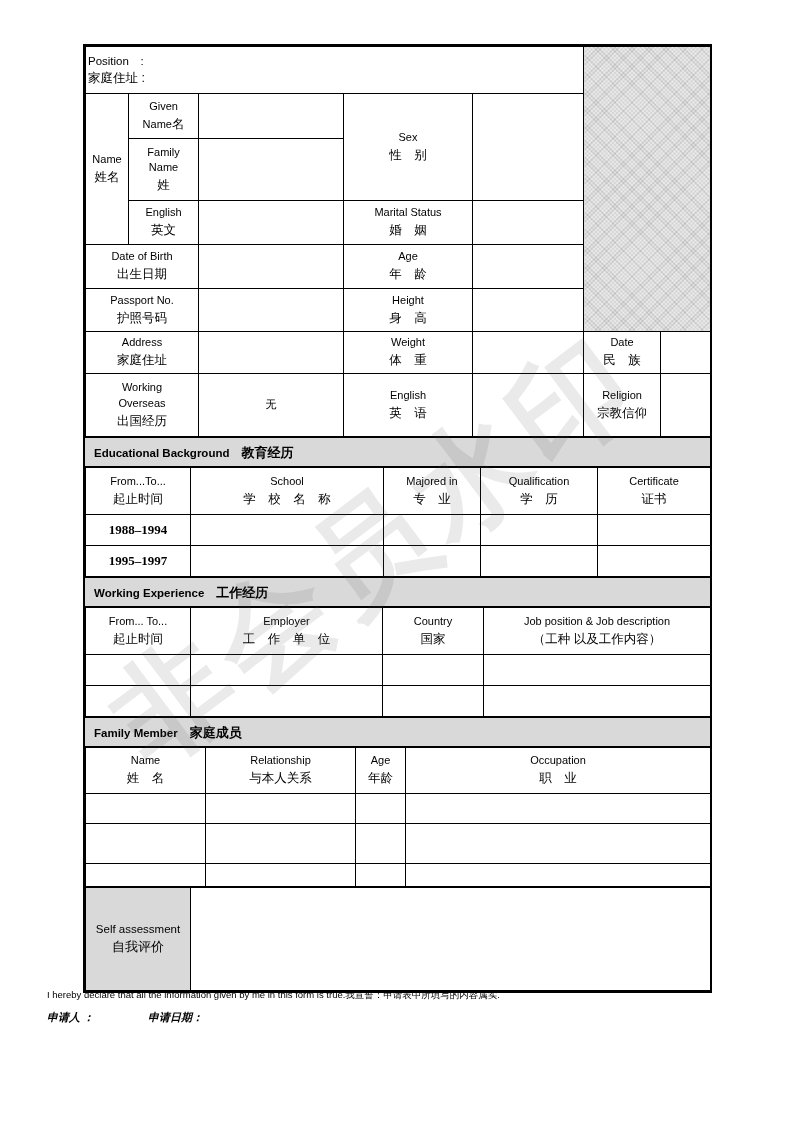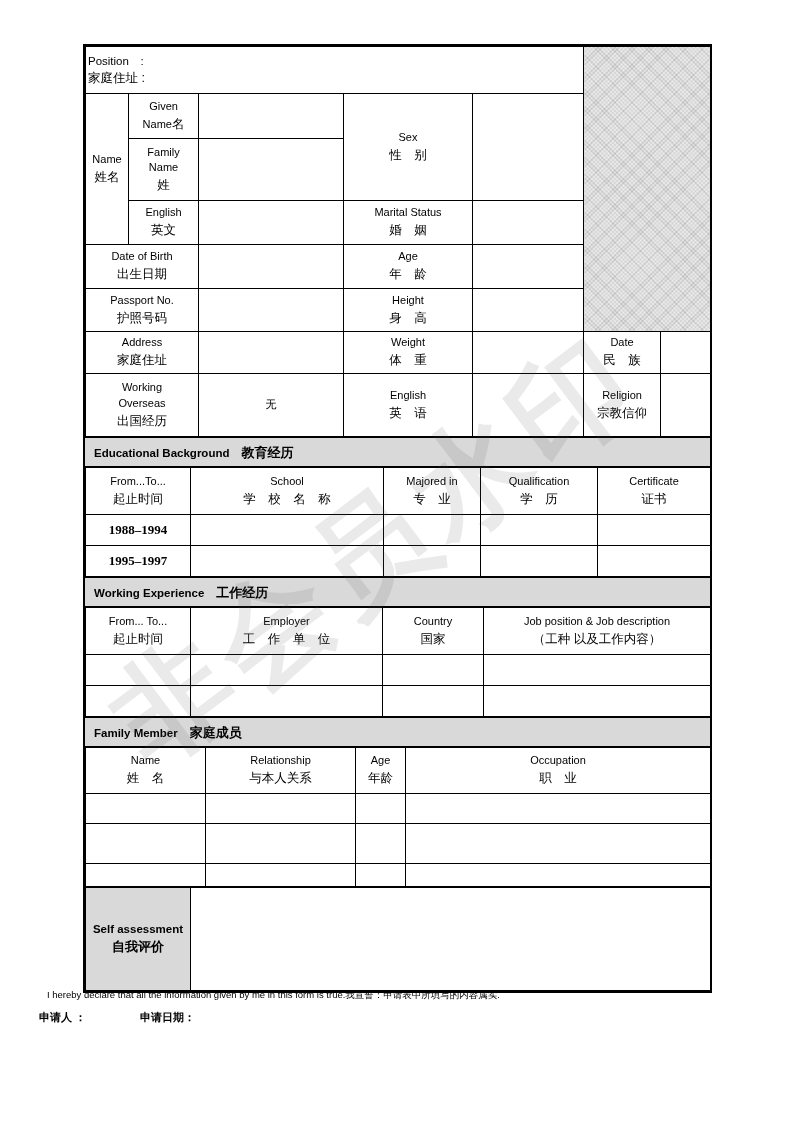--- a/index.html
+++ b/index.html
@@ -38,34 +38,34 @@
     background:#d9d9d9;border-top:1px solid #000;border-bottom:1px solid #000;
     padding:5px 9px 4px 9px;text-align:left;font-weight:bold;
   }
   .bar .bar-en{font-size:11.5px;}
   .bar .bar-zh{font-size:13px;margin-left:12px;}
   .period{
     font-family:"Liberation Serif","DejaVu Serif",serif;
     font-weight:bold;font-size:13px;
   }
   .self-lbl{
-    background:#d9d9d9;font-weight:bold;
+    background:#d9d9d9;font-weight:normal;
   }
   .self-lbl .en{font-size:11.5px;}
   .self-lbl .zh{font-size:13px;}
   .wm{
     position:absolute;left:25px;top:390px;width:700px;height:320px;
     display:flex;align-items:center;justify-content:center;
     transform:rotate(-37deg);
     font-size:116px;font-weight:bold;letter-spacing:8px;white-space:nowrap;
     color:rgba(80,80,80,0.12);
     pointer-events:none;z-index:9;
   }
   .decl{position:absolute;left:47px;top:989px;font-size:9.5px;}
-  .sig{position:absolute;left:39px;top:1010px;font-size:11px;font-weight:bold;}
+  .sig{position:absolute;left:47px;top:1010px;font-size:11px;font-weight:bold;font-style:italic;}
   .sig .date{margin-left:54px;}
 </style>
 </head>
 <body>
 
 <div class="page">
 
   <div class="form-wrap">
 
     <table>

